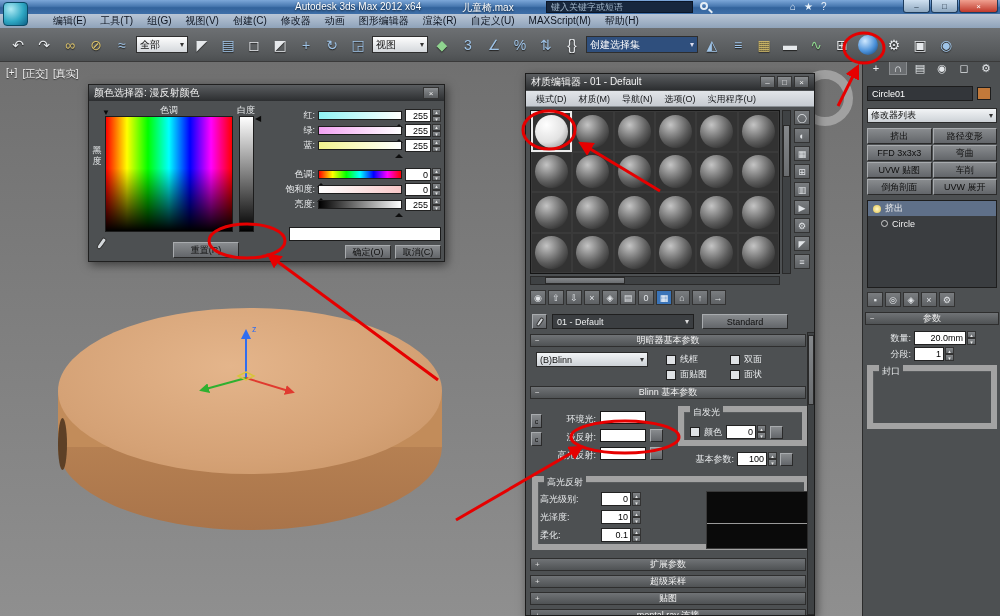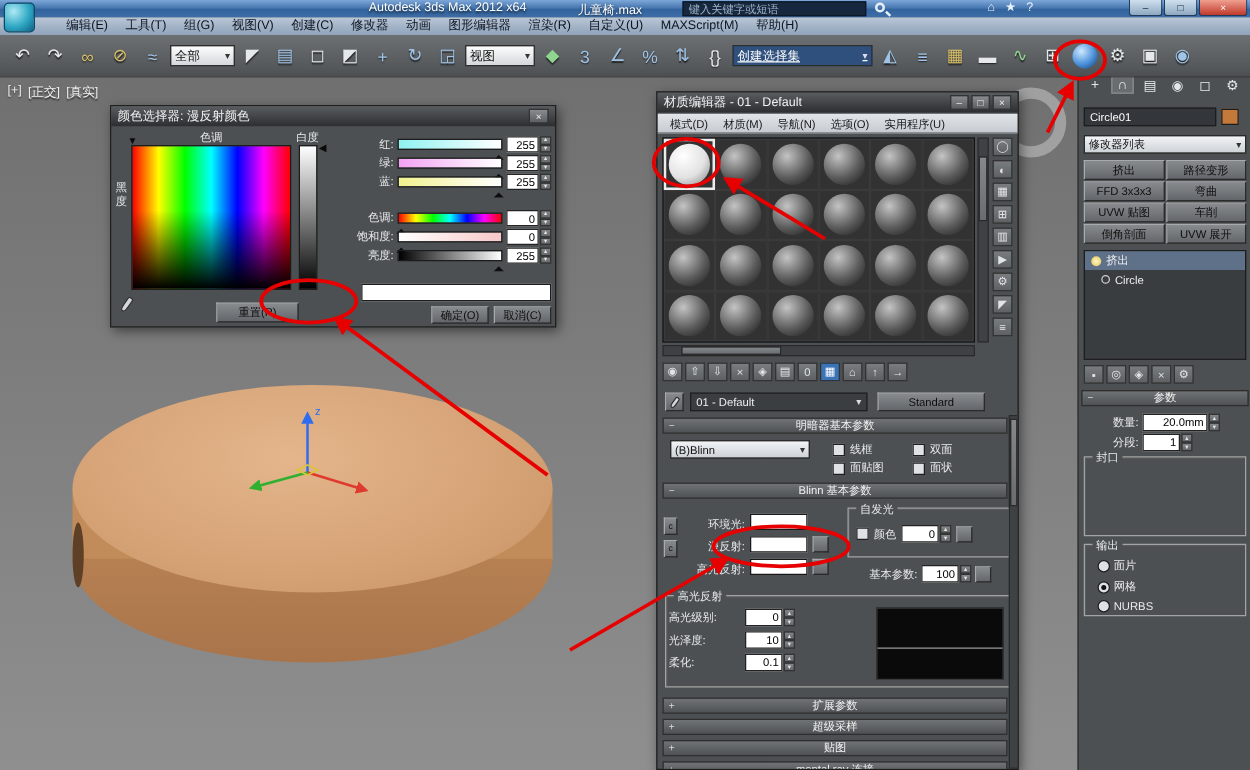--- a/index.html
+++ b/index.html
@@ -52,21 +52,21 @@
 .spinwrap{display:flex;align-items:stretch}
 .spin-arrows{width:9px;display:flex;flex-direction:column;margin-left:1px}
 .sa{flex:1;background:linear-gradient(#84878a,#64686b);border:1px solid #333;font-size:5px;color:#e8e8e8;display:flex;align-items:center;justify-content:center;line-height:4px}
 .cbrow{display:flex;align-items:center;gap:4px;color:var(--txt);font-size:9px;white-space:nowrap}
 .cb{width:10px;height:10px;background:#dfe2e5;border:1px solid #1f1f1f;position:relative;flex:0 0 auto}
 .cb.on::after{content:"✓";position:absolute;left:0;top:-3px;font-size:10px;color:#0a0a0a;font-weight:bold}
 .rd{width:10px;height:10px;border-radius:50%;background:#dfe2e5;border:1px solid #1f1f1f;position:relative;flex:0 0 auto}
 .rd.on::after{content:"";position:absolute;left:2px;top:2px;width:4px;height:4px;border-radius:50%;background:#111}
 .rhdr{position:absolute;height:13px;background:linear-gradient(#707376,#4f5254);border:1px solid #2e2e2e;color:#f2f2f2;font-size:9px;display:flex;align-items:center;justify-content:center}
 .rhdr .pm{position:absolute;left:4px;font-size:8px;color:#ddd}
-.grp{position:absolute;border:1px solid #a3a3a3;box-shadow:inset 1px 1px 0 rgba(255,255,255,.07)}
+.grp{position:absolute;border:6px solid #a3a3a3;box-shadow:inset 1px 1px 0 rgba(255,255,255,.07)}
 .grp-t{position:absolute;top:-6px;left:6px;background:var(--panel);padding:0 3px;font-size:9px;color:var(--txt)}
 .sb{position:absolute;background:#3f4244;border:1px solid #2a2a2a}
 .sb .thumb{position:absolute;background:linear-gradient(#85888b,#6a6d70);border:1px solid #2a2a2a}
 .dropper{width:5px;height:13px;background:#d4d8db;border:1px solid #333;border-radius:2px 2px 40% 40%;transform:rotate(35deg)}
 
 
 #colorpicker{position:absolute;left:88px;top:84px;width:357px;height:178px;background:var(--panel);border:1px solid #202020;box-shadow:2px 3px 9px rgba(0,0,0,.5);z-index:6;color:var(--txt)}
 .dlg-title{height:16px;background:linear-gradient(#5a5d60,#2c2e30);display:flex;align-items:center;padding:0 5px;color:#f2f2f2;font-size:10px}
 .dlg-x{margin-left:auto;width:16px;height:12px;background:linear-gradient(#8a8d90,#5a5d60);border:1px solid #333;color:#eee;font-size:8px;display:flex;align-items:center;justify-content:center}
 #cs-hue-label{position:absolute;left:16px;top:19px;width:128px;text-align:center;font-size:9px}
@@ -226,21 +226,21 @@
     <div class="tb-dd" style="width: 56px;">
       <span>视图</span>
       <span class="dd-arr">▾</span>
     </div>
     <div class="tb-ic" style="color: rgb(143, 212, 143);">◆</div>
     <div class="tb-ic" style="color: rgb(159, 196, 232);">3</div>
     <div class="tb-ic" style="color: rgb(159, 196, 232);">∠</div>
     <div class="tb-ic" style="color: rgb(159, 196, 232);">%</div>
     <div class="tb-ic" style="color: rgb(159, 196, 232);">⇅</div>
     <div class="tb-ic">{}</div>
-    <div class="tb-dd dark" style="width: 112px; text-decoration: underline;">
+    <div class="tb-dd dark" style="width: 112px;">
       <span>创建选择集</span>
       <span class="dd-arr">▾</span>
     </div>
     <div class="tb-ic" style="color: rgb(159, 196, 232);">◭</div>
     <div class="tb-ic" style="color: rgb(159, 196, 232);">≡</div>
     <div class="tb-ic" style="color: rgb(217, 192, 106);">▦</div>
     <div class="tb-ic">▬</div>
     <div class="tb-ic" style="color: rgb(143, 212, 143);">∿</div>
     <div class="tb-ic">⊞</div>
     <div class="tb-ic ball"></div>
@@ -699,37 +699,20 @@
           <span class="spin-arrows">
             <span class="sa">▴</span>
             <span class="sa">▾</span>
           </span>
         </span>
       </span>
     </div>
   <div id="grp-cap" class="grp">
     <span class="grp-t">封口</span>
   </div>
-  <div id="grp-out" class="grp">
-    <span class="grp-t">输出</span>
-    <div class="inner" id="out-inner">
-        <div class="radit">
-          <span class="rd"></span>
-          <span>面片</span>
-        </div>
-        <div class="radit">
-          <span class="rd on"></span>
-          <span>网格</span>
-        </div>
-        <div class="radit">
-          <span class="rd"></span>
-          <span>NURBS</span>
-        </div>
-      </div>
-  </div>
 </div>
 
 <svg id="annots" width="1000" height="616">
   <defs>
     <marker id="arr" viewBox="0 0 10 10" refX="7" refY="5" markerWidth="5" markerHeight="5" orient="auto">
         <path d="M0,0 L10,5 L0,10 z" fill="#e60000"></path>
       </marker>
   </defs>
   <line class="al" x1="838" y1="106" x2="857" y2="68"></line>
   <ellipse class="ae" cx="864" cy="48" rx="20" ry="15"></ellipse>

